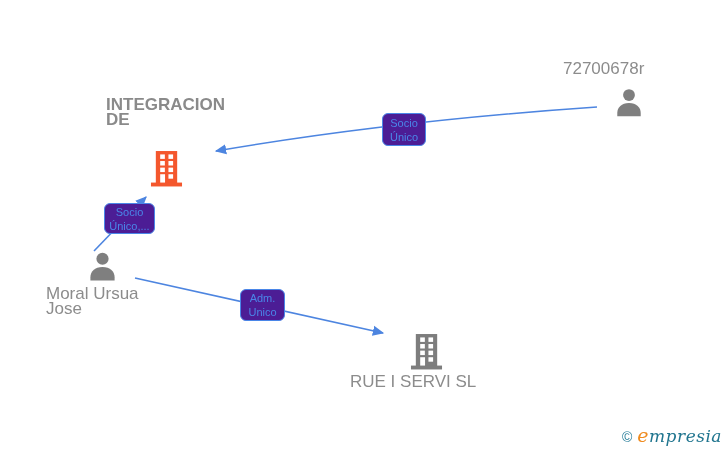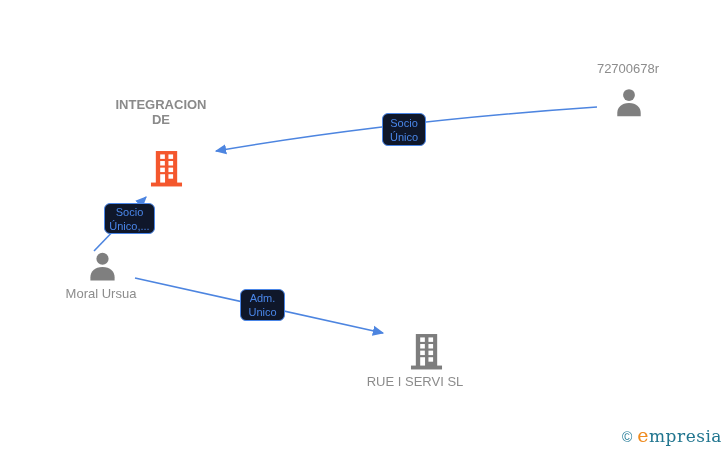--- a/index.html
+++ b/index.html
@@ -23,33 +23,32 @@
   }
   .node {
     position: absolute;
     z-index: 2;
     cursor: pointer;
   }
   .node-label {
     position: absolute;
     z-index: 2;
     color: #8c8c8c;
-    font-size: 13px;
+    font-size: 17px;
     line-height: 15px;
-    text-align: center;
     cursor: pointer;
   }
   .node-label.bold {
     font-weight: bold;
     color: #8a8a8a;
   }
   .edge-label {
     position: absolute;
     z-index: 3;
-    background: #0f172a;
+    background: #4c1d95;
     border: 1.5px solid #4a86e8;
     border-radius: 6px;
     color: #4a86e8;
     font-size: 11px;
     line-height: 14px;
     text-align: center;
     display: flex;
     flex-direction: column;
     justify-content: center;
     align-items: center;
@@ -65,20 +64,21 @@
     align-items: baseline;
     gap: 5px;
     cursor: pointer;
   }
   .watermark .copy {
     color: #2a7f9b;
     font-size: 14px;
   }
   .watermark .brand {
     font-family: "DejaVu Serif", "Liberation Serif", serif;
+    font-style: italic;
     font-size: 17px;
     color: #20758f;
     letter-spacing: 0.5px;
   }
   .watermark .brand .initial {
     color: #ef8b1f;
     font-size: 19px;
   }
 </style>
 </head>
@@ -98,21 +98,21 @@
   </svg>
 
   <div class="node-label" style="left:563px; top:61px; width:130px;">72700678r</div>
   <div class="node" style="left:614px; top:87px; width:30px; height:32px;">
     <svg width="30" height="32" viewBox="0 0 32 32">
       <circle cx="16" cy="7.5" r="6.3" fill="#7f7f7f"></circle>
       <path d="M16 16 c-8 0 -12.5 4.8 -12.5 10.6 V30 h25 v-3.4 C28.5 20.8 24 16 16 16 z" fill="#7f7f7f"></path>
     </svg>
   </div>
 
-  <div class="node-label bold" style="left:96px; top:97px; width:130px;">
+  <div class="node-label bold" style="left:106px; top:97px; width:130px;">
     <div>INTEGRACION</div>
     <div>DE</div>
   </div>
   <div class="node" style="left:150px; top:150px; width:33px; height:37px;">
     <svg width="33" height="37" viewBox="0 0 34 38">
       <rect x="6" y="1" width="22" height="33" fill="#f4572d"></rect>
       <rect x="1" y="33.5" width="32" height="4" fill="#f4572d"></rect>
       <g fill="#ffffff">
         <rect x="10.5" y="4.5" width="4.8" height="4.6"></rect>
         <rect x="19" y="4.5" width="4.8" height="4.6"></rect>
@@ -127,20 +127,21 @@
   </div>
 
   <div class="node" style="left:87px; top:251px; width:31px; height:32px;">
     <svg width="31" height="32" viewBox="0 0 32 32">
       <circle cx="16" cy="7.5" r="6.3" fill="#7f7f7f"></circle>
       <path d="M16 16 c-8 0 -12.5 4.8 -12.5 10.6 V30 h25 v-3.4 C28.5 20.8 24 16 16 16 z" fill="#7f7f7f"></path>
     </svg>
   </div>
   <div class="node-label" style="left:46px; top:286px; width:110px;">
     <div>Moral Ursua</div>
+    <div>Jose</div>
   </div>
 
   <div class="node" style="left:410px; top:333px; width:33px; height:37px;">
     <svg width="33" height="37" viewBox="0 0 34 38">
       <rect x="6" y="1" width="22" height="33" fill="#7d7d7d"></rect>
       <rect x="1" y="33.5" width="32" height="4" fill="#7d7d7d"></rect>
       <g fill="#ffffff">
         <rect x="10.5" y="4.5" width="4.8" height="4.6"></rect>
         <rect x="19" y="4.5" width="4.8" height="4.6"></rect>
         <rect x="10.5" y="11.3" width="4.8" height="4.6"></rect>

